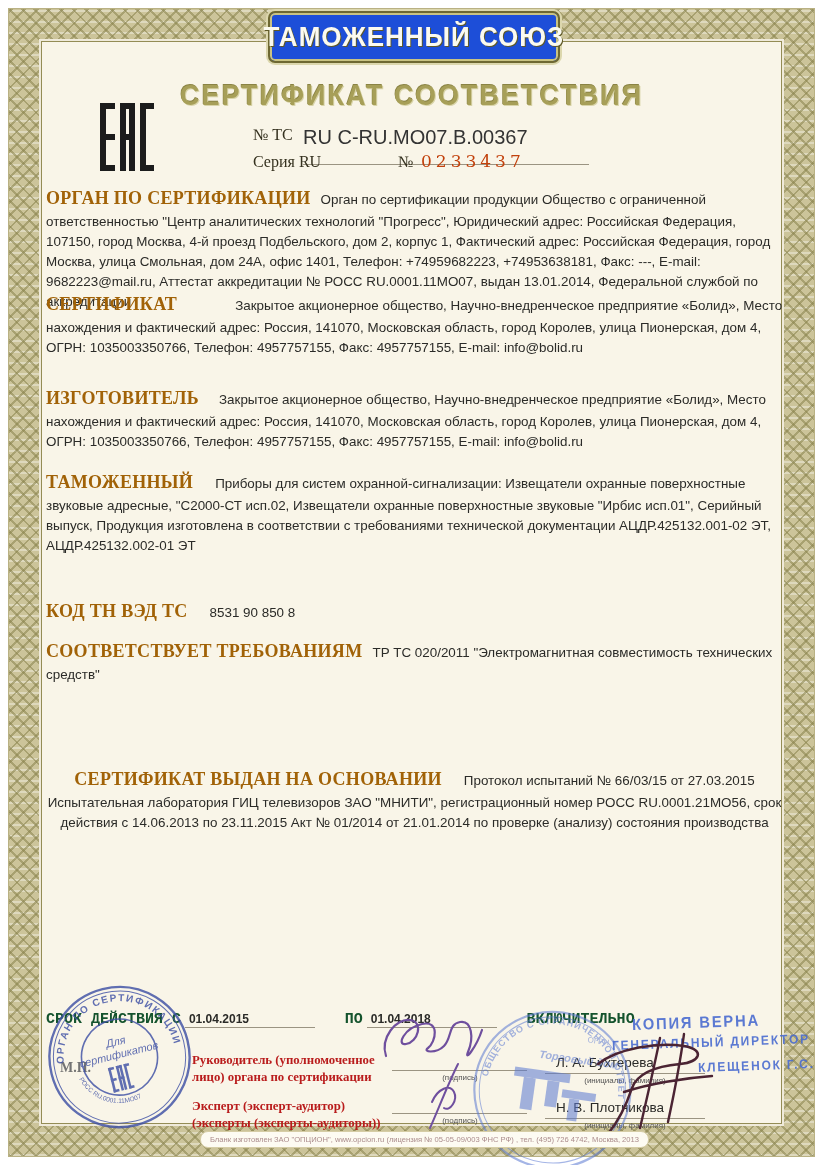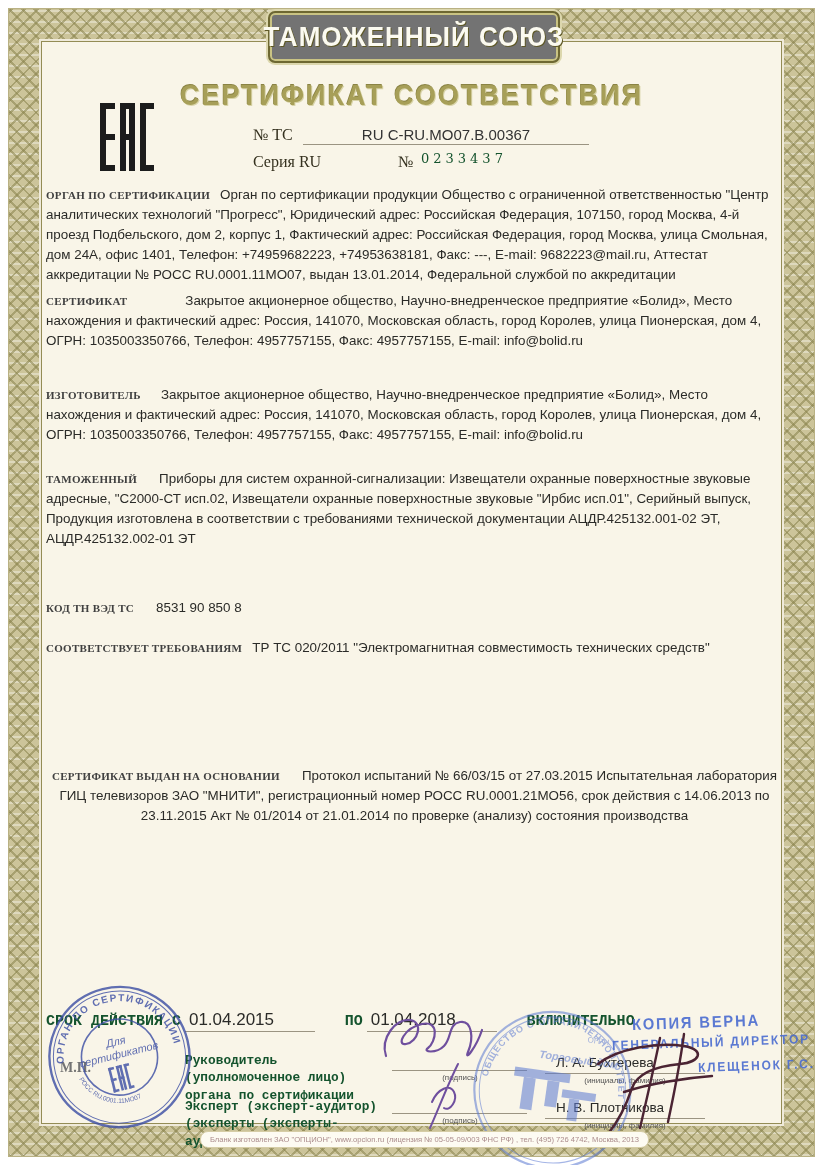--- a/index.html
+++ b/index.html
@@ -7,48 +7,48 @@
   .page{position:absolute;inset:0;}
   
   .band{position:absolute;inset:9px;background-color:#ccc49a;
     background-image:
       repeating-linear-gradient(45deg, rgba(138,132,78,.55) 0 2px, transparent 2px 9px),
       repeating-linear-gradient(-45deg, rgba(138,132,78,.55) 0 2px, transparent 2px 9px),
       repeating-linear-gradient(0deg, rgba(255,255,255,.35) 0 2px, transparent 2px 11px);
     box-shadow:0 0 0 1px #b9b183;}
   .content-bg{position:absolute;inset:41px;background:#f9f5e8;border:1px solid #948c55;box-shadow:0 0 0 2px #efeada;}
   
-  .banner{position:absolute;left:268px;top:11px;width:288px;height:48px;background:#737373;
+  .banner{position:absolute;left:268px;top:11px;width:288px;height:48px;background:#1d4ed8;
     border:2px solid #6e6832;border-radius:7px;box-shadow:0 0 0 2px #dcd7ad, inset 0 0 0 2px #c9c383;
     display:flex;align-items:center;justify-content:center;}
   .banner span{color:#fbfaf0;font-weight:800;font-size:26px;letter-spacing:1px;transform:scaleY(1.05);
     text-shadow:1px 1px 0 #5e5827;white-space:nowrap;}
   
   .doc-title{position:absolute;left:0;right:0;top:80px;text-align:center;font-weight:800;font-size:27px;
     color:#a79f58;letter-spacing:2px;transform:scaleY(1.1);text-shadow:1px 1px 0 #d9d4a9, -0.5px -0.5px 0 #8a8344;white-space:nowrap;}
   
   .eac{position:absolute;left:100px;top:102px;}
   
   .row-num{position:absolute;left:253px;font-size:15px;color:#2c2a20;}
   .num-label{font-family:"Liberation Serif",serif;font-size:16px;color:#35311f;}
-  .tc-value{position:absolute;left:303px;top:126px;width:286px;font-size:15px;color:#333;border-bottom:1px solid #9b9482;padding-bottom:1px;text-align:center;}
+  .tc-value{position:absolute;left:303px;top:126px;width:286px;font-size:20px;color:#333;border-bottom:1px solid #9b9482;padding-bottom:15px;}
   .seriya{position:absolute;left:253px;top:153px;}
   .seriya .no2{position:absolute;left:145px;top:0;}
-  .red-serial{position:absolute;left:168px;top:-2px;font-family:"DejaVu Serif",serif;font-size:13px;color:#14532d;letter-spacing:4px;}
+  .red-serial{position:absolute;left:168px;top:-2px;font-family:"DejaVu Serif",serif;font-size:17px;color:#c2410c;letter-spacing:4px;}
   
   .section{position:absolute;left:46px;width:737px;font-size:13.4px;line-height:1.5;color:#2b2b28;}
-  .section .label{font-family:"Liberation Serif",serif;font-weight:700;font-size:11px;color:#404040;letter-spacing:.3px;}
+  .section .label{font-family:"Liberation Serif",serif;font-weight:700;font-size:18px;color:#a16207;letter-spacing:.3px;}
   .gap0{margin-right:20px;} .gap-s{margin-right:10px;} .gap-m{margin-right:22px;} .gap-l{margin-right:58px;}
   
   .validity{position:absolute;left:46px;top:1010px;width:737px;font-size:14px;color:#2b2b28;}
   .validity .label{font-family:Liberation Mono, monospace;font-weight:700;font-size:15px;color:#14532d;}
-  .ul-val{display:inline-block;border-bottom:1px solid #9b9482;padding:0 8px 1px 4px;min-width:118px;font-size:17px;}
+  .ul-val{display:inline-block;border-bottom:1px solid #9b9482;padding:0 8px 1px 4px;min-width:118px;font-size:12px;font-weight:bold;}
   .sp{display:inline-block;width:26px;}
   
-  .role{position:absolute;left:185px;width:215px;font-family:Liberation Mono, monospace;font-weight:700;font-size:12.8px;line-height:1.35;color:#14532d;}
+  .role{position:absolute;left:192px;width:215px;font-family:Liberation Serif, serif;font-weight:700;font-size:12.8px;line-height:1.35;color:#b91c1c;}
   .sigline{position:absolute;border-bottom:1px solid #9b9482;}
   .caption{position:absolute;font-size:8px;color:#555;text-align:center;}
   .person{position:absolute;font-size:13.5px;color:#2b2b28;}
   .mp{position:absolute;left:60px;top:1060px;font-family:"Liberation Serif",serif;font-weight:700;font-size:14px;color:#737373;}
   
   .stamp{position:absolute;pointer-events:none;}
   .copy-stamp{position:absolute;color:#4a6cd0;font-weight:800;letter-spacing:2px;transform:rotate(-2deg) scaleX(.92);transform-origin:left;white-space:nowrap;opacity:.9;}
   
   .footer-pill{position:absolute;left:200px;top:1131px;width:447px;height:15px;background:#fdfbf2;border:1px solid #d6cda6;
     border-radius:8px;display:flex;align-items:center;justify-content:center;font-size:7.6px;color:#ab8c8c;white-space:nowrap;overflow:hidden;}

